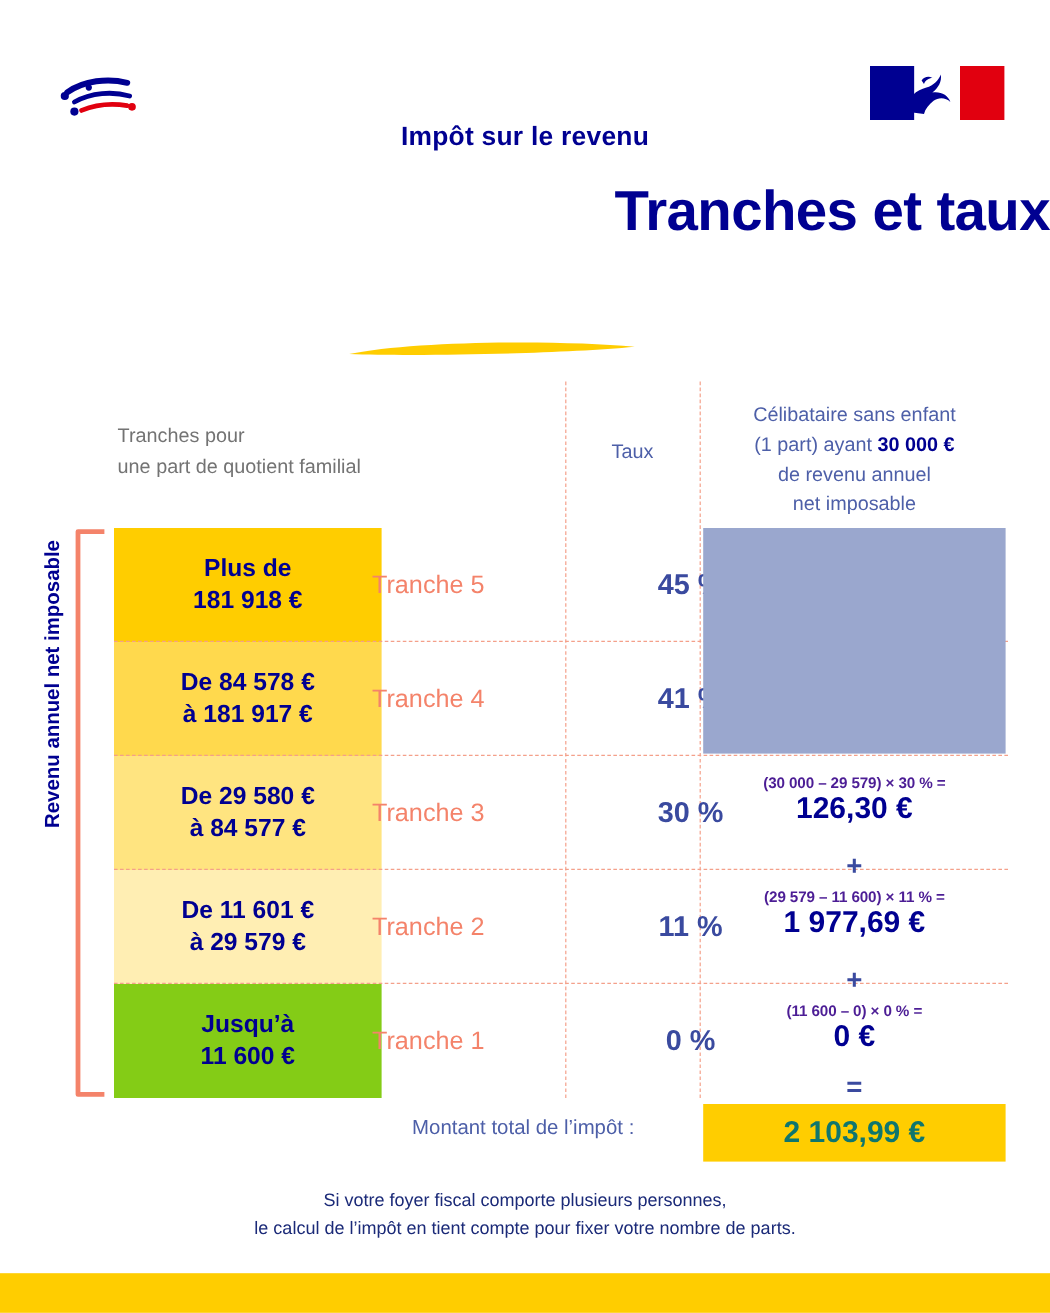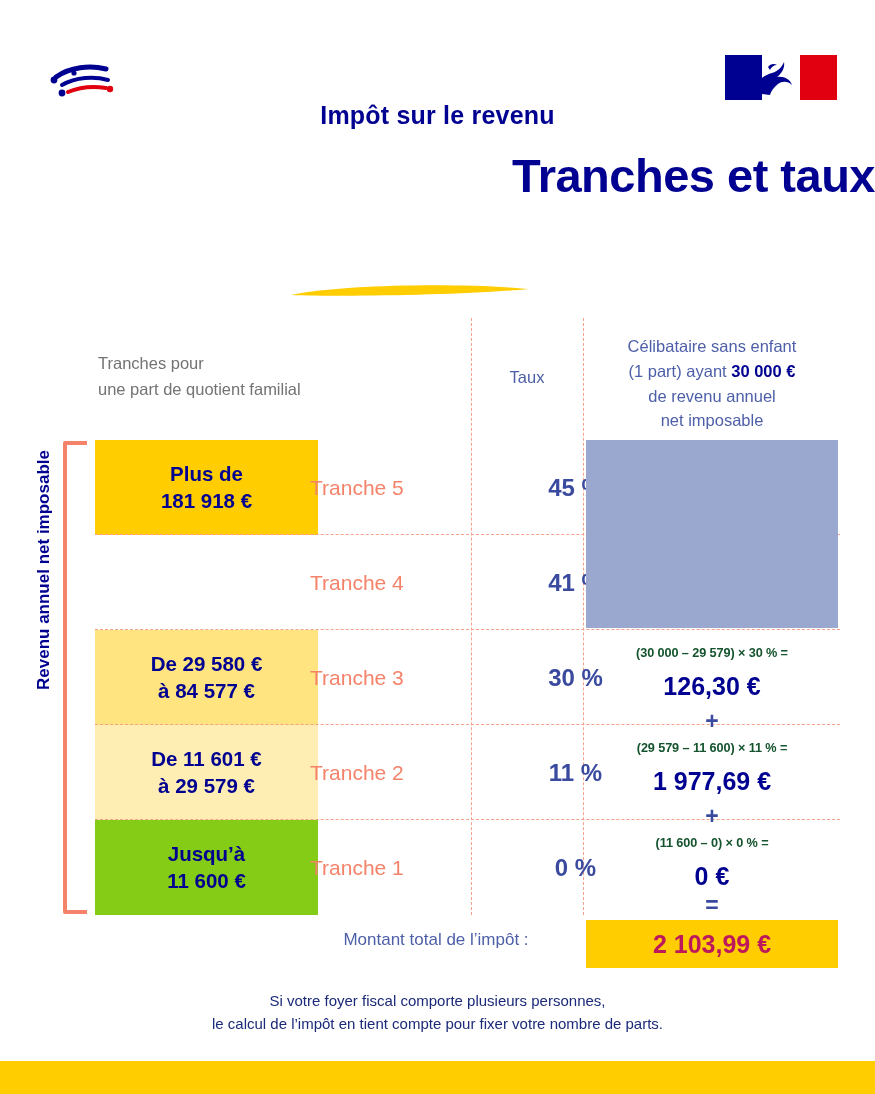--- a/index.html
+++ b/index.html
@@ -25,21 +25,21 @@
   .flag .bl { flex: 1; background: #000091; }
   .flag .wh { flex: 1; background: #ffffff; position: relative; }
   .flag .rd { flex: 1; background: #e1000f; }
   .flag .marianne {
     position: absolute; left: -18px; top: 4px; width: 56px; height: 38px;
   }
 
   .supertitle {
     position: absolute; top: 101px; left: 0; width: 875px;
     text-align: center;
-    font-size: 25px; font-weight: bold; color: #000091;
+    font-size: 22px; font-weight: bold; color: #000091;
     letter-spacing: .2px;
   }
   .title {
     position: absolute; top: 145px; left: 0; width: 875px;
     text-align: right;
     font-size: 47px; line-height: 1.33; font-weight: bold;
     color: #000091;
     letter-spacing: -.5px;
   }
   .underline {
@@ -113,45 +113,45 @@
   
   .example { position: absolute; left: 586px; top: 440px; width: 252px; }
   .blue-block {
     position: absolute; left: 0; top: 0; width: 252px; height: 188px;
     background: #9aa7ce;
   }
   .calc {
     position: absolute; left: 0; width: 252px; text-align: center;
   }
   .calc .formula {
-    font-size: 12.7px; font-weight: bold; color: #14532d; letter-spacing: -.1px;
+    font-size: 12.7px; font-weight: bold; color: #4c1d95; letter-spacing: -.1px;
   }
   .calc .amount {
-    font-size: 25px; font-weight: bold; color: #000091; margin-top: 12px;
+    font-size: 25px; font-weight: bold; color: #000091; margin-top: 0;
   }
   .plus {
     position: absolute; left: 0; width: 252px; text-align: center;
     font-size: 23px; font-weight: bold; color: #3a4a9f;
   }
   .equals {
     position: absolute; left: 0; width: 252px; text-align: center;
     font-size: 23px; font-weight: bold; color: #3a4a9f;
   }
 
   
   .total-label {
     position: absolute; left: 300px; top: 930px; width: 272px;
     text-align: center;
     font-size: 17px; color: #4d5fa8;
   }
   .total-box {
     position: absolute; left: 586px; top: 920px; width: 252px; height: 48px;
     background: #ffcd00;
     display: flex; align-items: center; justify-content: center;
-    font-size: 25px; font-weight: bold; color: #be185d;
+    font-size: 25px; font-weight: bold; color: #0f766e;
   }
 
   
   .footnote {
     position: absolute; left: 0; top: 990px; width: 875px;
     text-align: center;
     font-size: 15px; line-height: 1.5; color: #1b2a78;
   }
   .bottom-bar {
     position: absolute; left: 0; bottom: 0; width: 875px; height: 33px;
@@ -226,20 +226,26 @@
           <div>Plus de</div>
           <div>181 918 €</div>
         </div>
       </div>
       <div class="tranche">Tranche 5</div>
       <div class="taux">45 %</div>
       <div class="hdash"></div>
     </div>
 
     <div class="row">
+      <div class="band" style="background:#ffd94d">
+        <div>
+          <div>De 84 578 €</div>
+          <div>à 181 917 €</div>
+        </div>
+      </div>
       <div class="tranche">Tranche 4</div>
       <div class="taux">41 %</div>
       <div class="hdash"></div>
     </div>
 
     <div class="row">
       <div class="band" style="background:#ffe480">
         <div>
           <div>De 29 580 €</div>
           <div>à 84 577 €</div>

